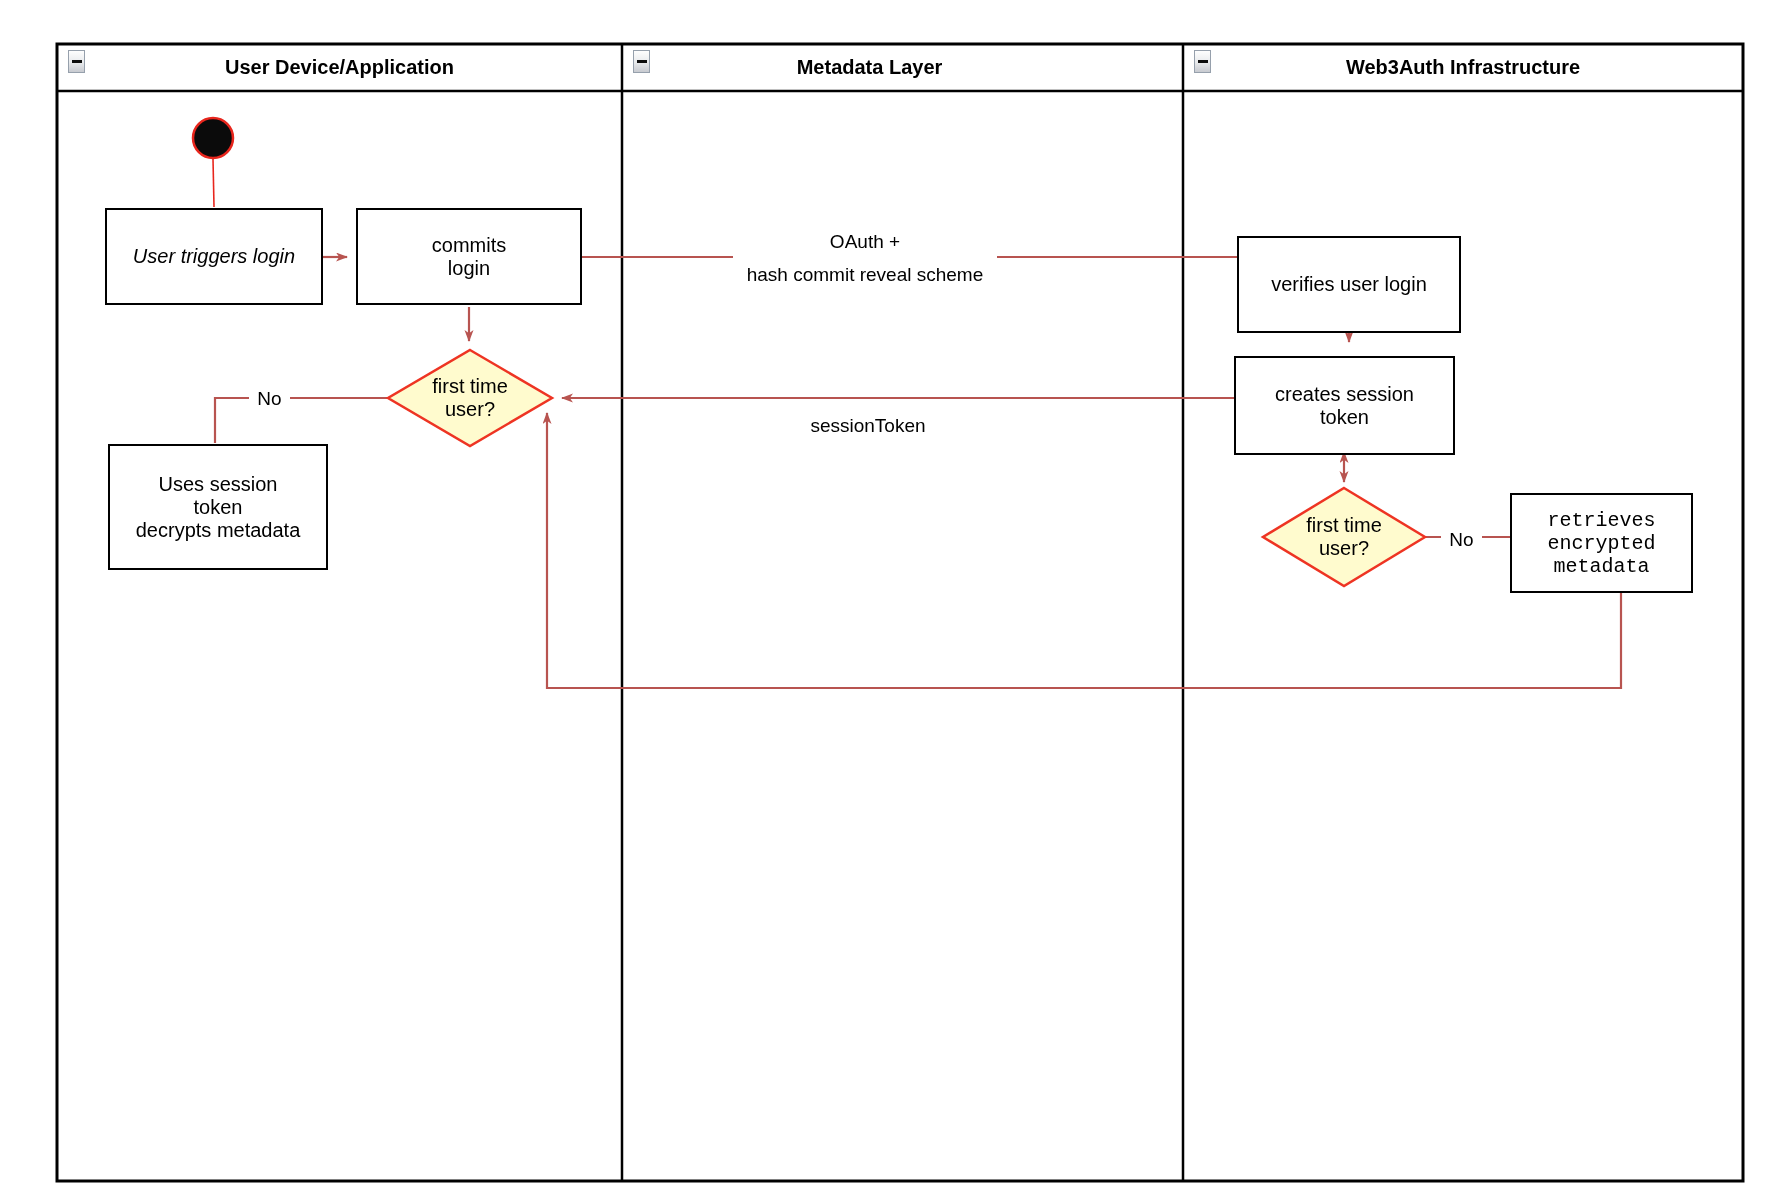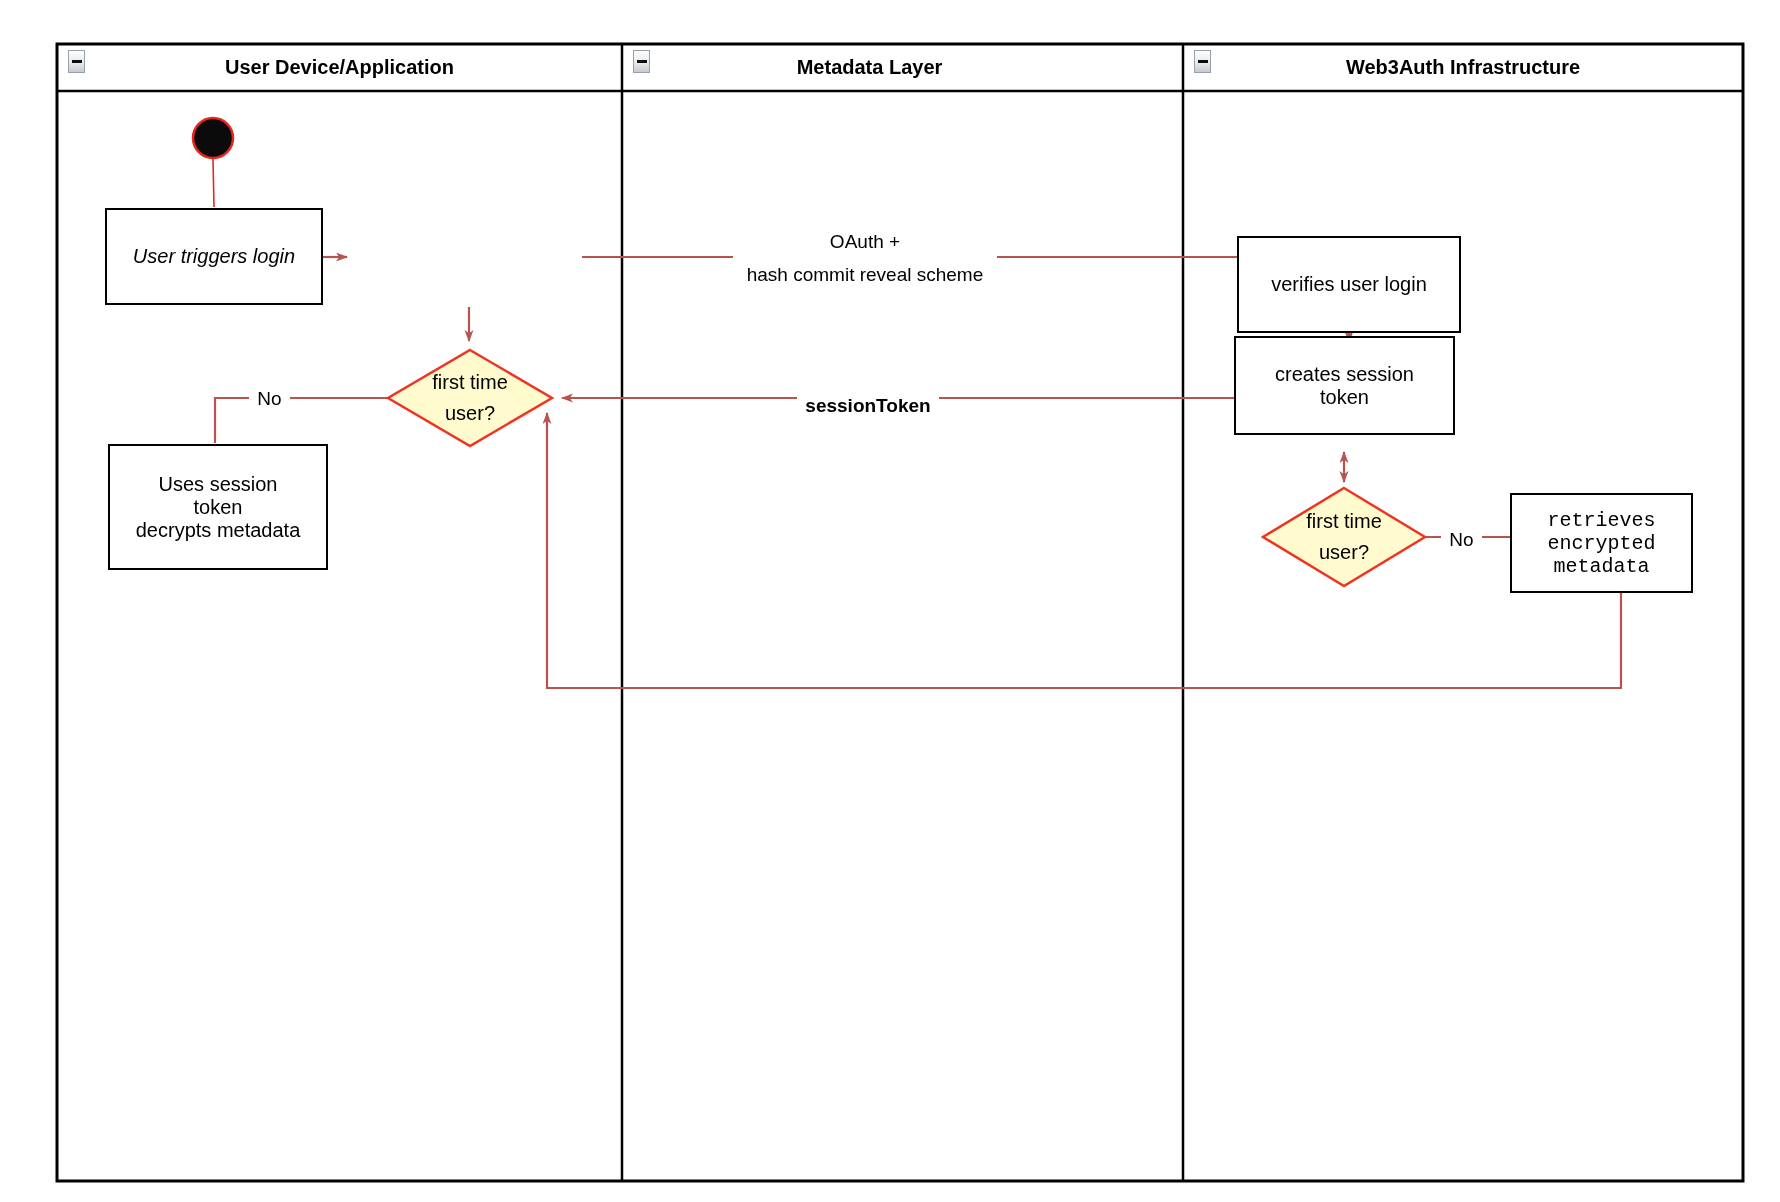--- a/index.html
+++ b/index.html
@@ -11,21 +11,21 @@
   #wires{position:absolute;left:0;top:0;z-index:1;}
   .node{
     position:absolute;box-sizing:border-box;z-index:2;
     background:#ffffff;border:2.5px solid #000;
     display:flex;align-items:center;justify-content:center;text-align:center;
     font-size:20px;line-height:23px;white-space:pre-line;
   }
   .diamond-label{
     position:absolute;z-index:2;background:transparent;
     display:flex;align-items:center;justify-content:center;text-align:center;
-    font-size:20px;line-height:31px;white-space:pre-line;
+    font-size:20px;line-height:23px;white-space:pre-line;
   }
   .edge-label{
     position:absolute;z-index:3;background:#ffffff;
     display:flex;align-items:center;justify-content:center;text-align:center;
     font-size:19px;line-height:33px;white-space:pre-line;padding:1px 6px;
     box-sizing:border-box;
   }
   .lane-title{
     position:absolute;top:44px;height:47px;z-index:2;
     display:flex;align-items:center;justify-content:center;
@@ -82,37 +82,39 @@
     </div>
   <div class="collapse-btn" style="left:633px;">
       <div class="minus"></div>
     </div>
   <div class="collapse-btn" style="left:1194px;">
       <div class="minus"></div>
     </div>
 
   <div class="node" style="left:105px;top:208px;width:218px;height:97px;font-style:italic;">User triggers login</div>
 
+  <div class="node" style="left:356px;top:208px;width:226px;height:97px;">commits
+login</div>
 
   <div class="node" style="left:108px;top:444px;width:220px;height:126px;">Uses session
 token
 decrypts metadata</div>
 
   <div class="node" style="left:1237px;top:208px;width:224px;height:97px;margin-top:28px;">verifies user login</div>
 
-  <div class="node" style="left:1234px;top:336px;width:221px;height:99px;">creates session
+  <div class="node" style="left:1234px;top:356px;width:221px;height:99px;">creates session
 token</div>
 
   <div class="node" style="left:1510px;top:493px;width:183px;height:100px;font-family:Liberation Mono, monospace;">retrieves encrypted
 metadata</div>
 
   <div class="diamond-label" style="left:388px;top:350px;width:164px;height:96px;">first time
 user?</div>
   <div class="diamond-label" style="left:1263px;top:488px;width:162px;height:98px;">first time
 user?</div>
 
   <div class="edge-label" style="left:733px;top:234px;width:264px;height:48px;">OAuth +
 hash commit reveal scheme</div>
-  <div class="edge-label" style="left:797px;top:392px;width:142px;height:27px;font-weight:bold;">sessionToken</div>
+  <div class="edge-label" style="left:797px;top:412px;width:142px;height:27px;">sessionToken</div>
   <div class="edge-label" style="left:249px;top:386px;width:41px;height:25px;">No</div>
   <div class="edge-label" style="left:1441px;top:527px;width:41px;height:25px;">No</div>
 
 </div>
 
 </body></html>

